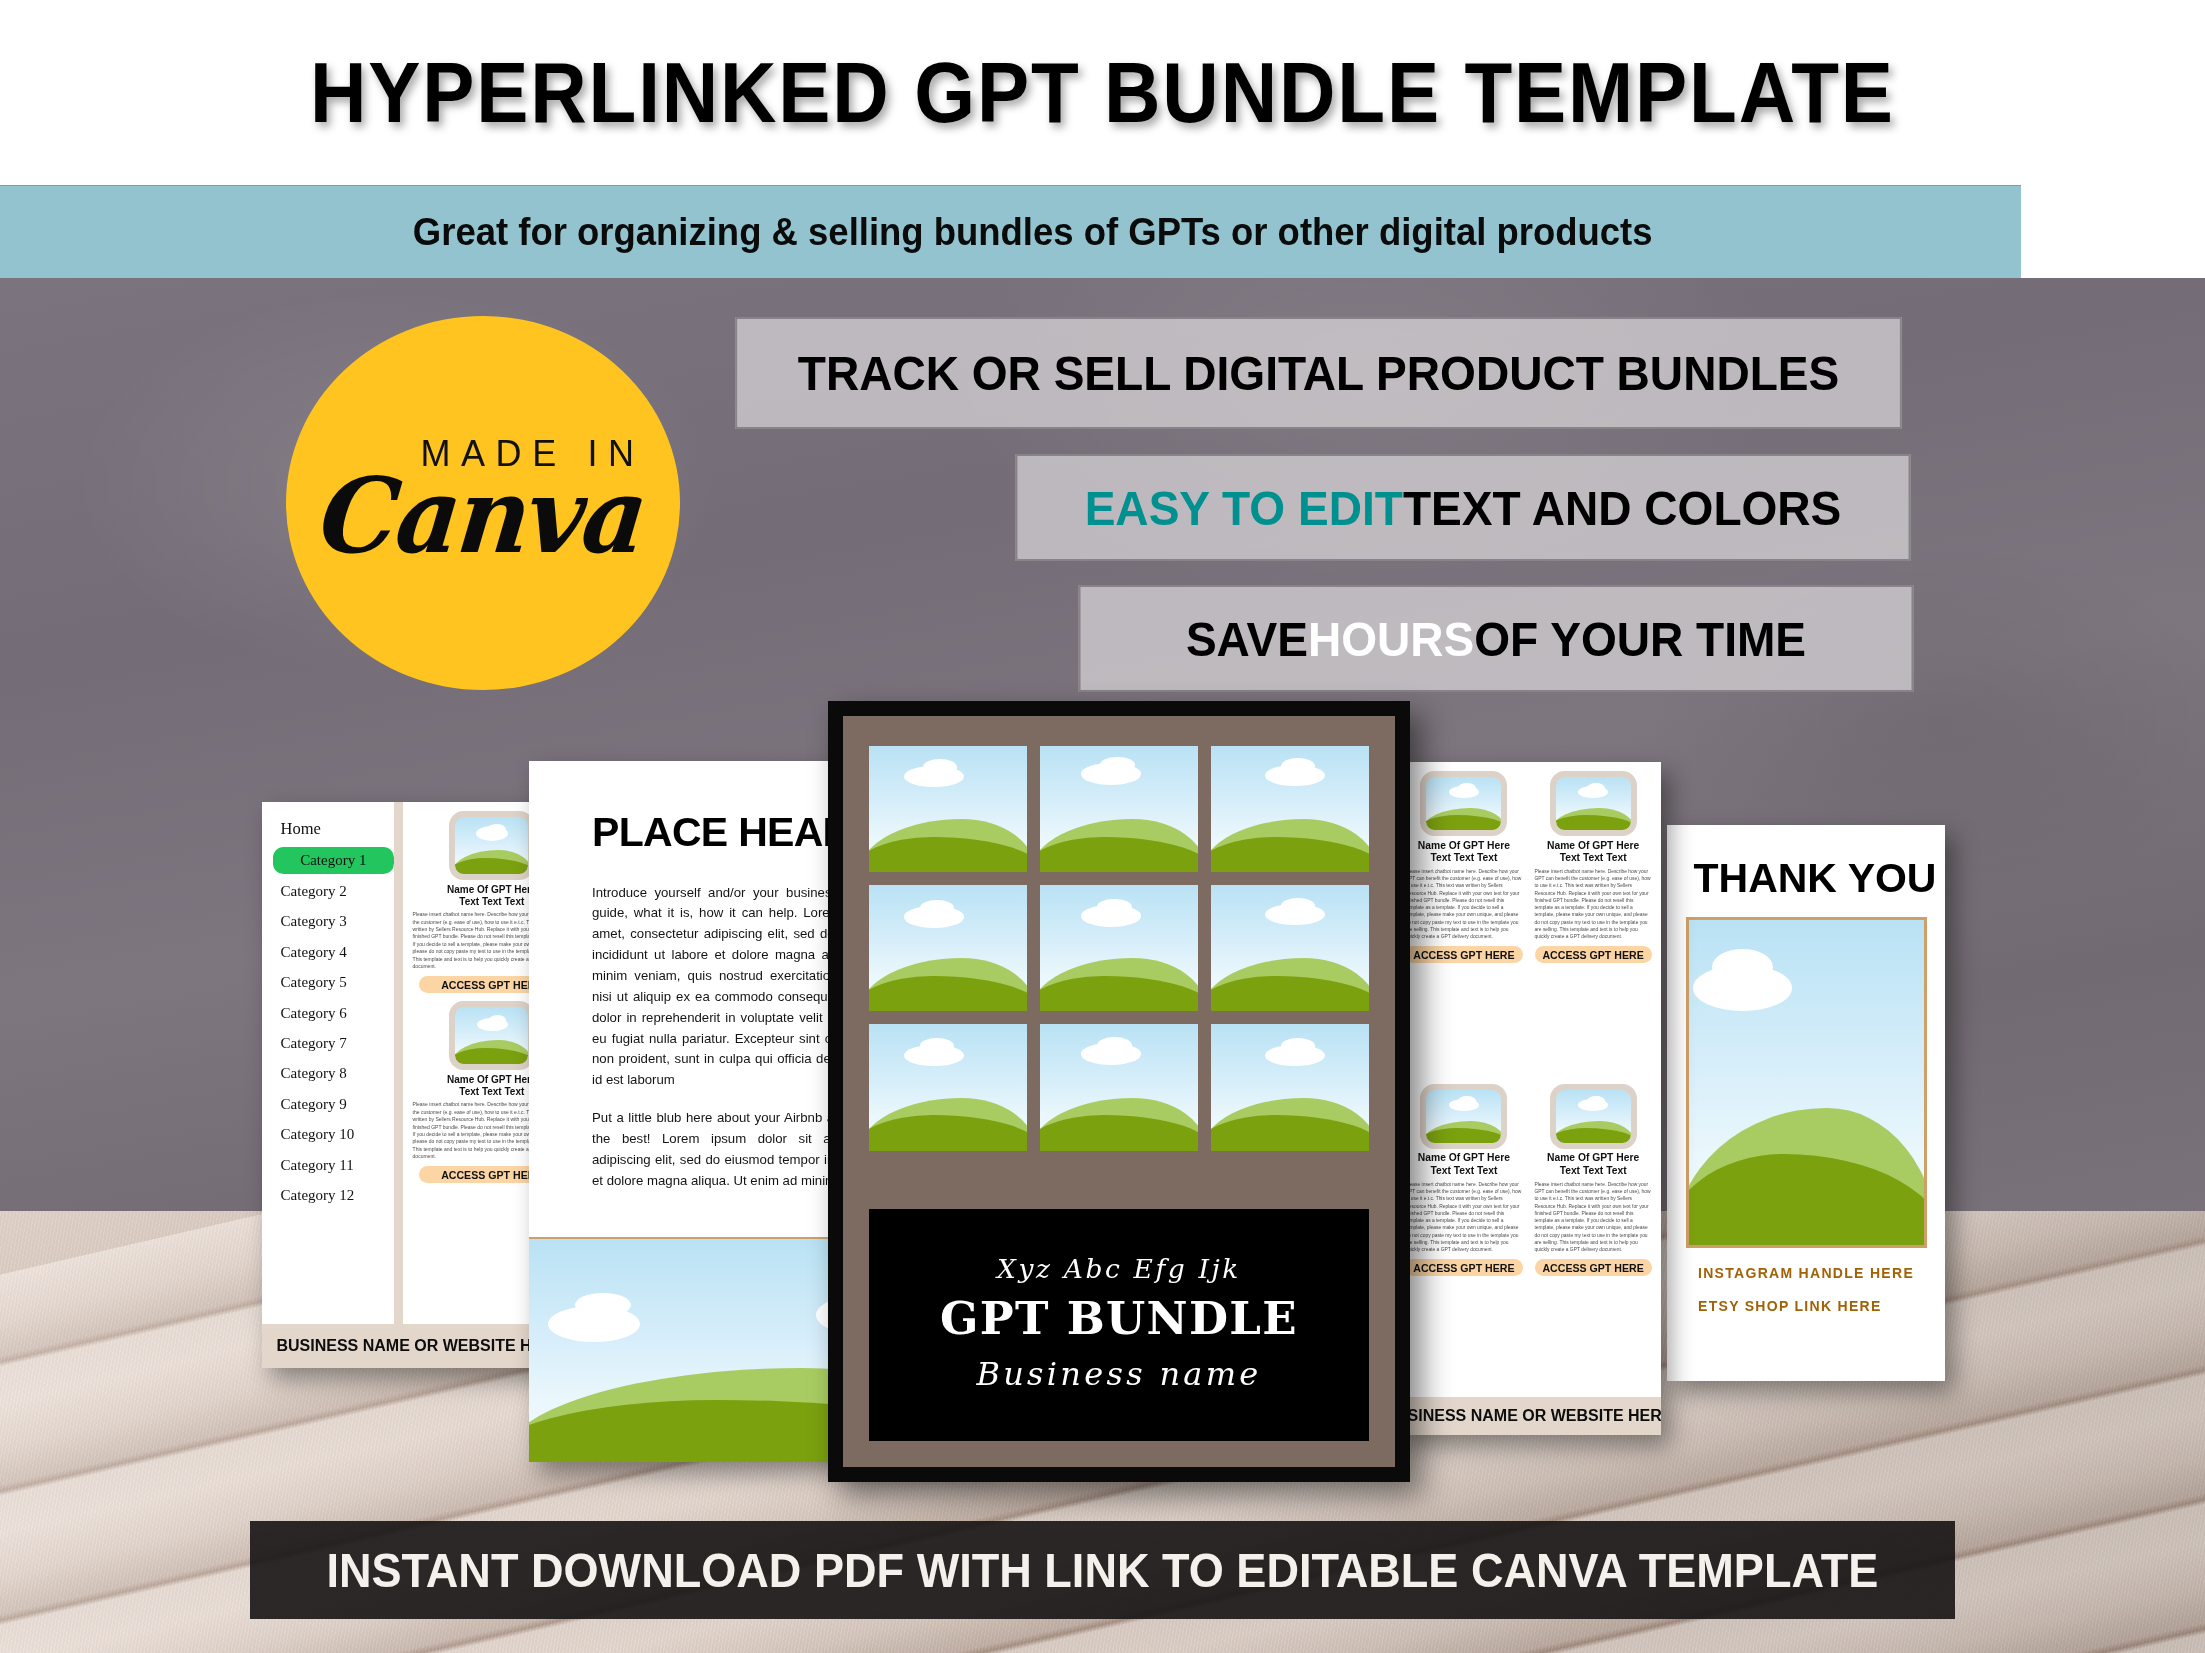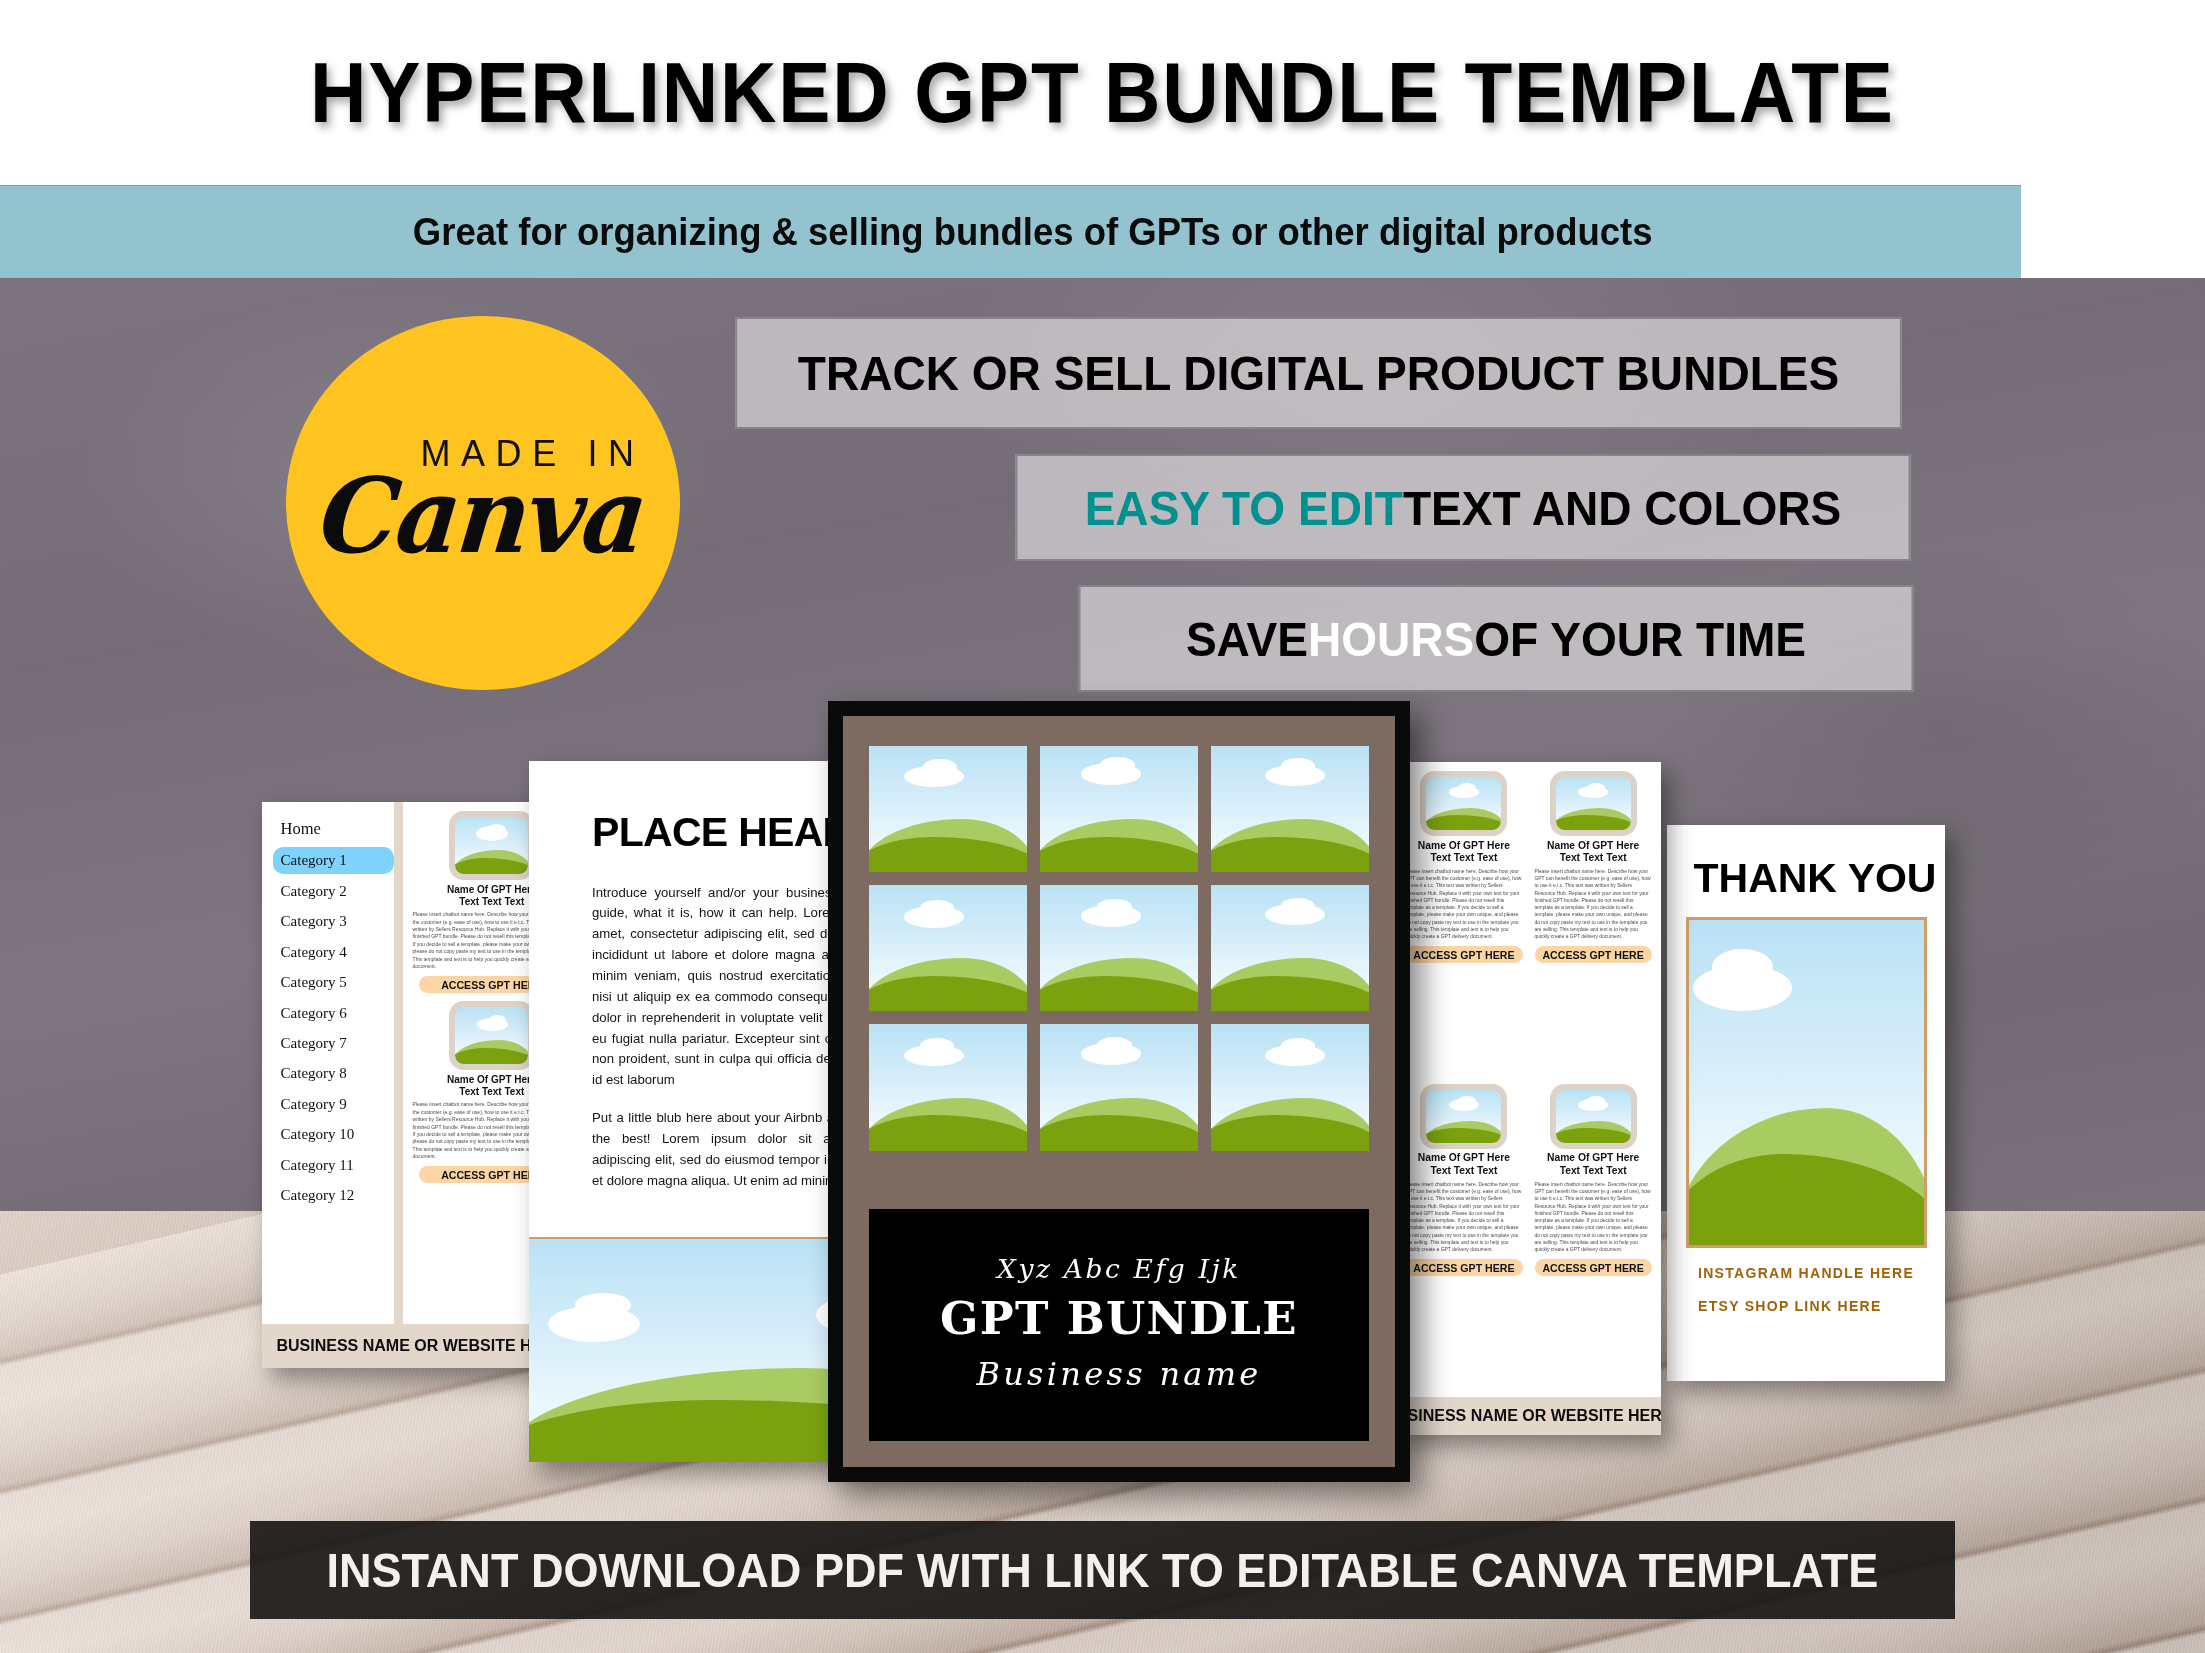--- a/index.html
+++ b/index.html
@@ -133,21 +133,21 @@
   #page-sidebar{ left:262px; top:802px; width:317px; height:566px; z-index:3; }
   .ps-body{ position:absolute; inset:0 0 44px 0; display:flex; background:#fff; }
   .ps-nav{ width:132px; padding:12px 0 0 10.6px; background:#fff; }
   .ps-nav .nav-item{
     font-family:Liberation Serif, serif;
     font-size:15px; color:#111; padding:4.6px 8px; margin:0 0 4.3px 0;
     border-radius:10.6px; white-space:nowrap;
   }
   .ps-nav .nav-item.home{ font-size:16.5px; padding-left:8px; }
   .ps-nav .nav-item.active{ background:#d4a濃; }
-  .ps-nav .nav-item.active{ background:#7dd3fc; }
+  .ps-nav .nav-item.active{ background:#22c55e;text-align:center; }
   .ps-divider{ width:9.3px; background:#e3d7cc; }
   .ps-cards{ flex:1; padding:9.3px 8px 0 9.3px; }
   .gcard{ margin-bottom:8px; }
   .gcard .thumb{
     width:85px; height:69px; margin:0 auto 3.3px; border-radius:14.6px;
     border:6px solid #ddd2c8; background:#ddd2c8; overflow:hidden;
   }
   .gcard .thumb .land{ width:100%; height:100%; border-radius:8.6px; }
   .gcard .gtitle{
     text-align:center; font-family:"Liberation Sans", sans-serif;

